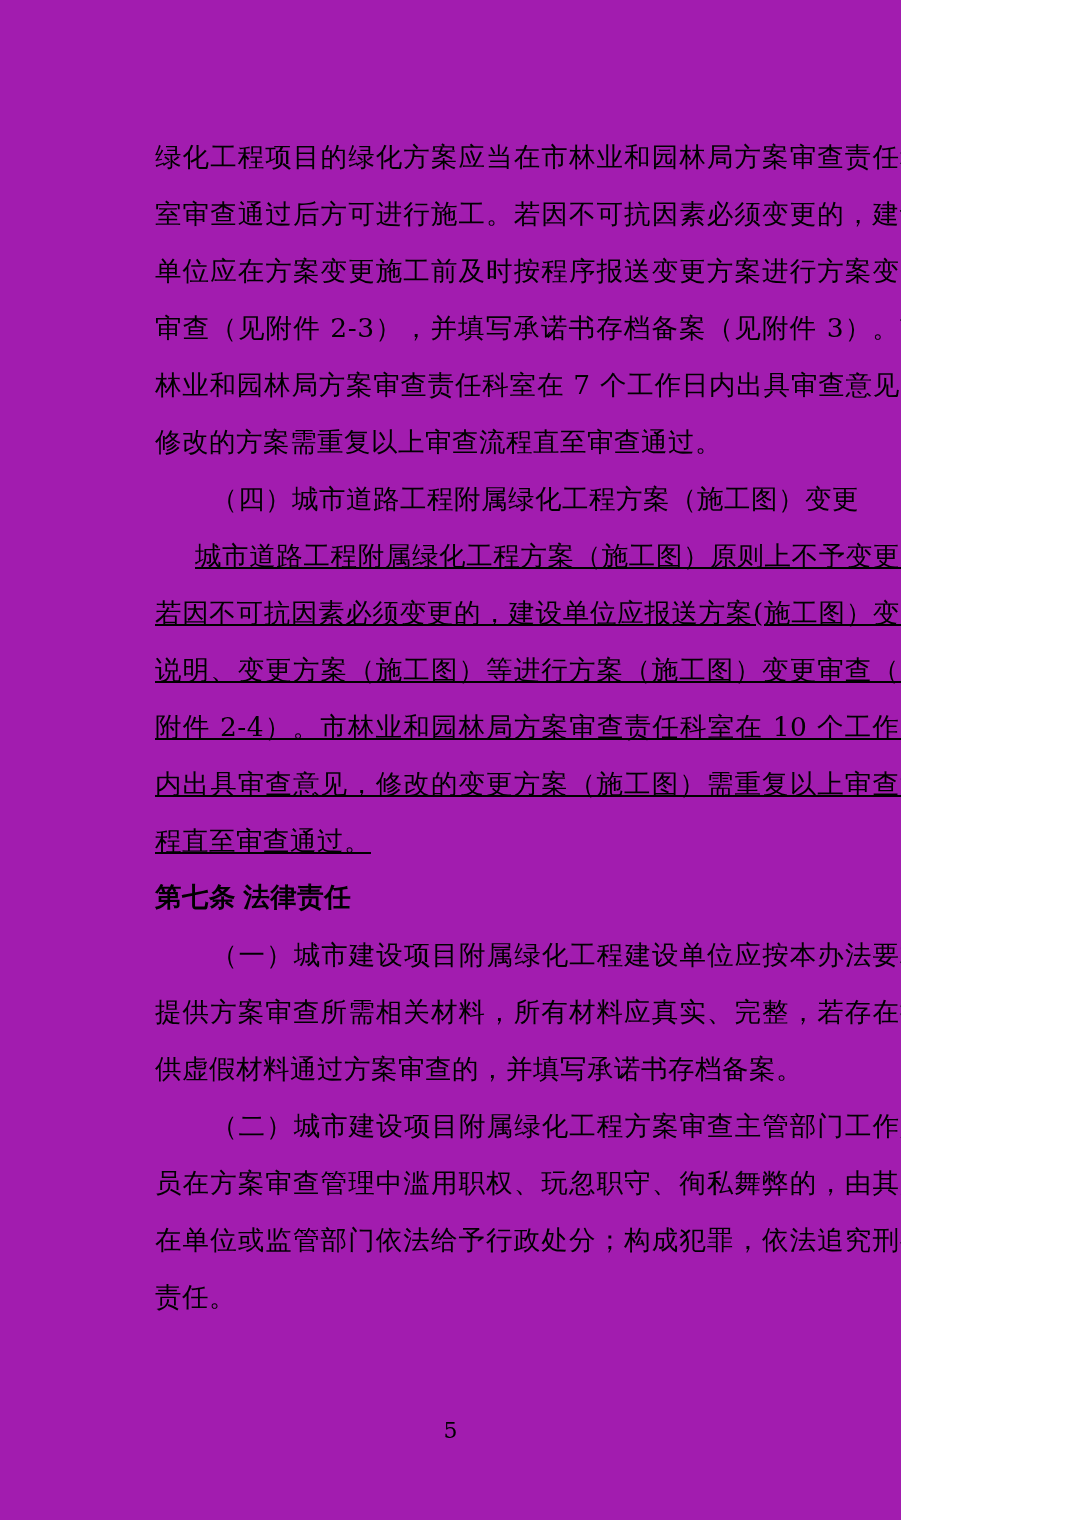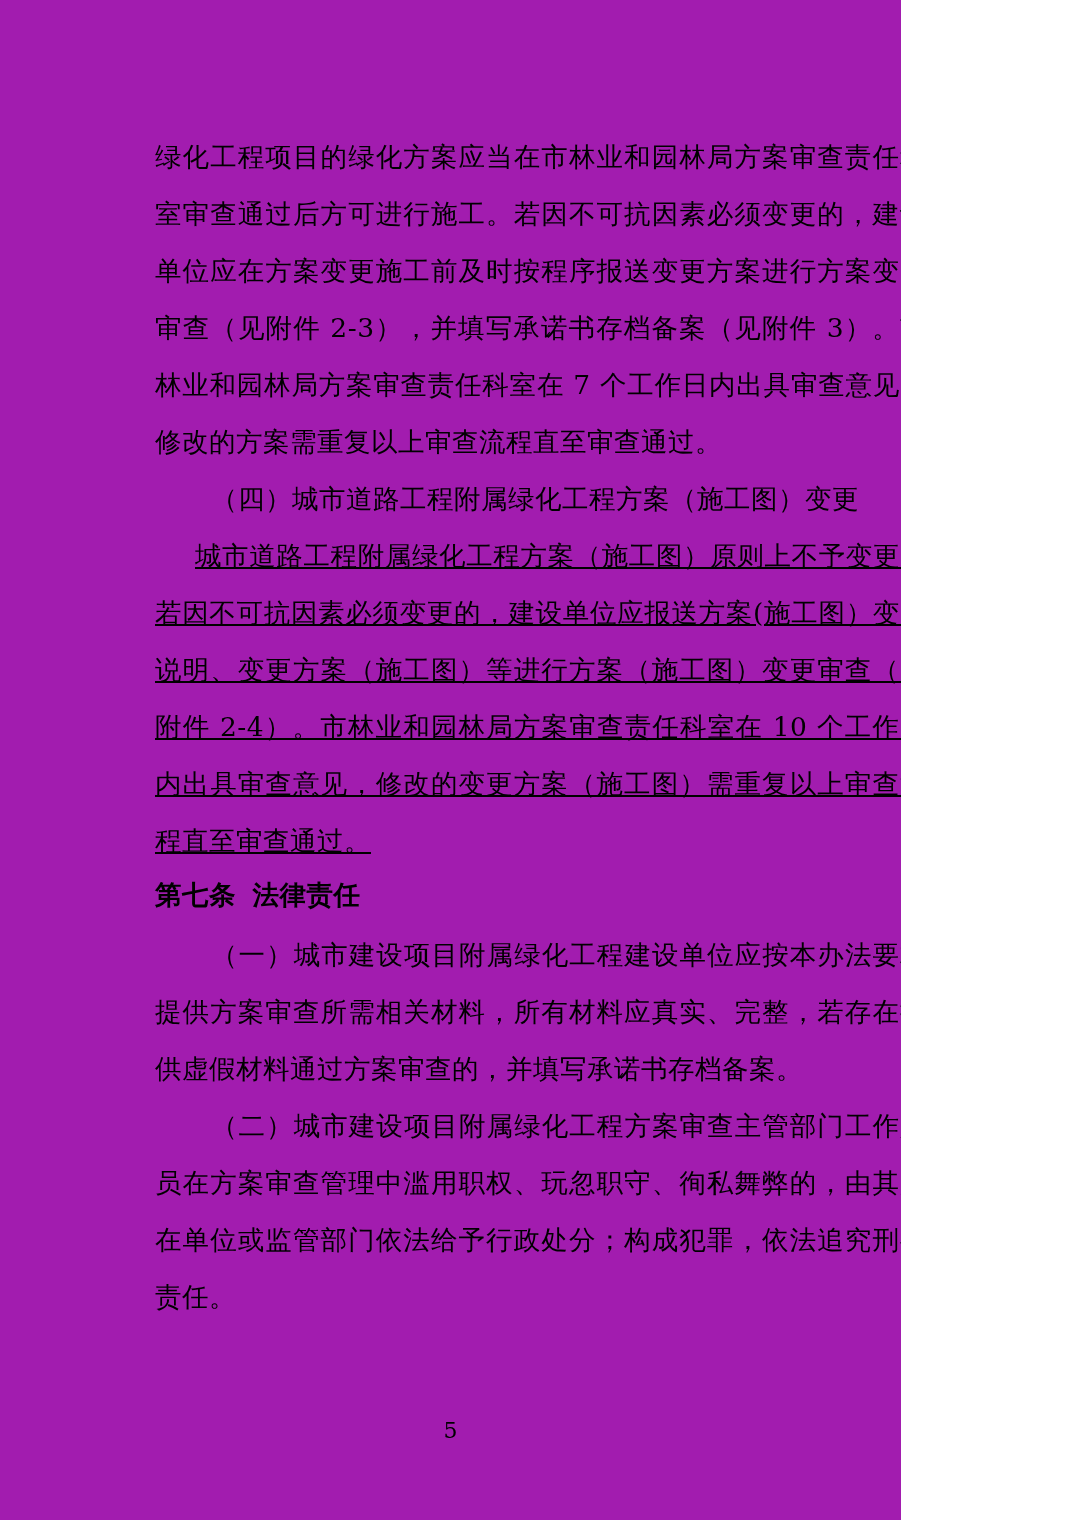--- a/index.html
+++ b/index.html
@@ -40,21 +40,21 @@
   p.indent-small {
     text-indent: 40px;
     text-decoration: underline;
   }
   .heading {
     margin: 0;
     font-size: 26.5px;
     line-height: 57px;
     font-weight: bold;
     letter-spacing: 0.5px;
-    font-family: Liberation Mono, monospace;
+    font-family: Liberation Serif, serif;
   }
   .page-number {
     position: absolute;
     left: 0;
     right: 0;
     top: 1418px;
     text-align: center;
     font-size: 22px;
     font-family: "DejaVu Serif", serif;
     color: #000;

